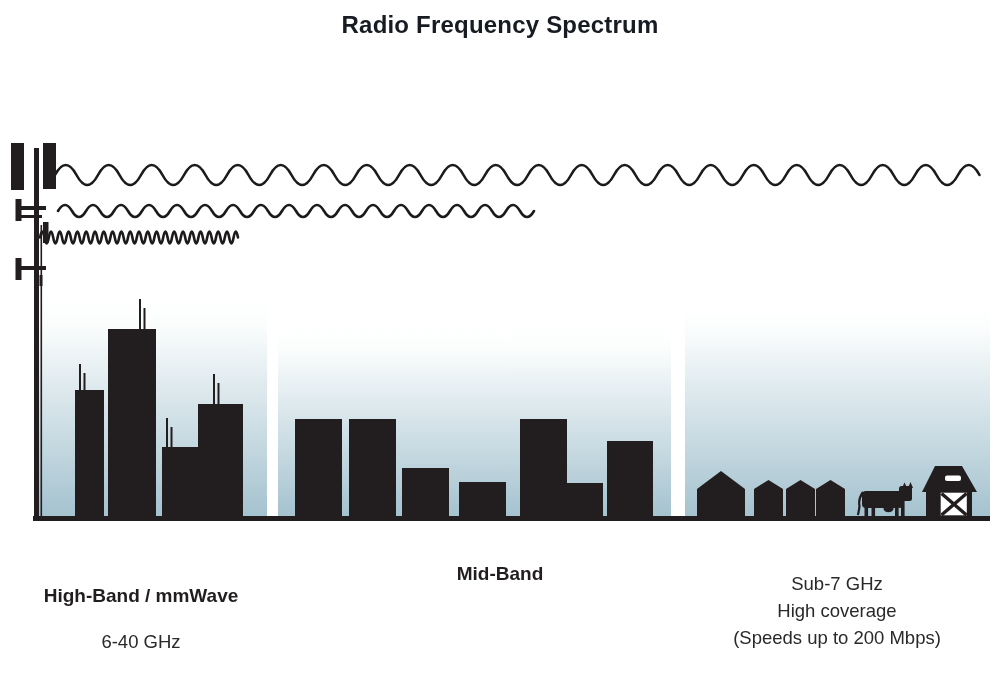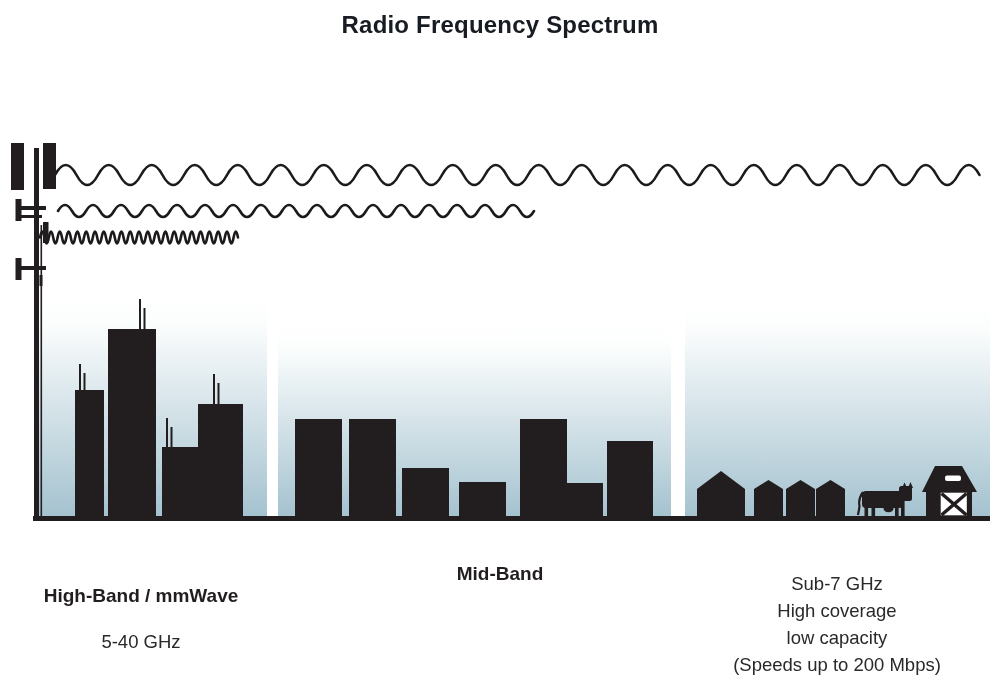--- a/index.html
+++ b/index.html
@@ -107,30 +107,29 @@
       </g>
     </g>
   </g>
 
   <rect x="33" y="516" width="957" height="5" fill="#221e1f"></rect>
 </svg>
 
 <div class="band-label band-high">
   <div class="heading">High-Band / mmWave</div>
   <div class="lines">
-    <div>5-40 GHz</div>
+    <div>6-40 GHz</div>
   </div>
 </div>
 
 <div class="band-label band-mid">
   <div class="heading">Mid-Band</div>
   <div class="lines">
   </div>
 </div>
 
 <div class="band-label band-low">
   <div class="lines">
     <div>Sub-7 GHz</div>
     <div>High coverage</div>
-    <div>low capacity</div>
     <div>(Speeds up to 200 Mbps)</div>
   </div>
 </div>
 
 </body></html>

